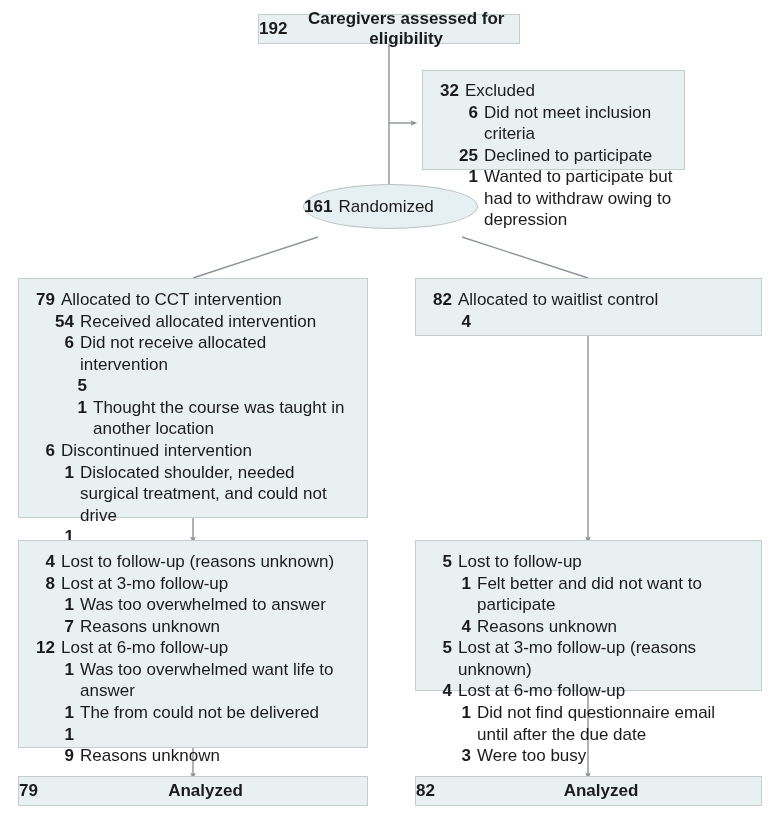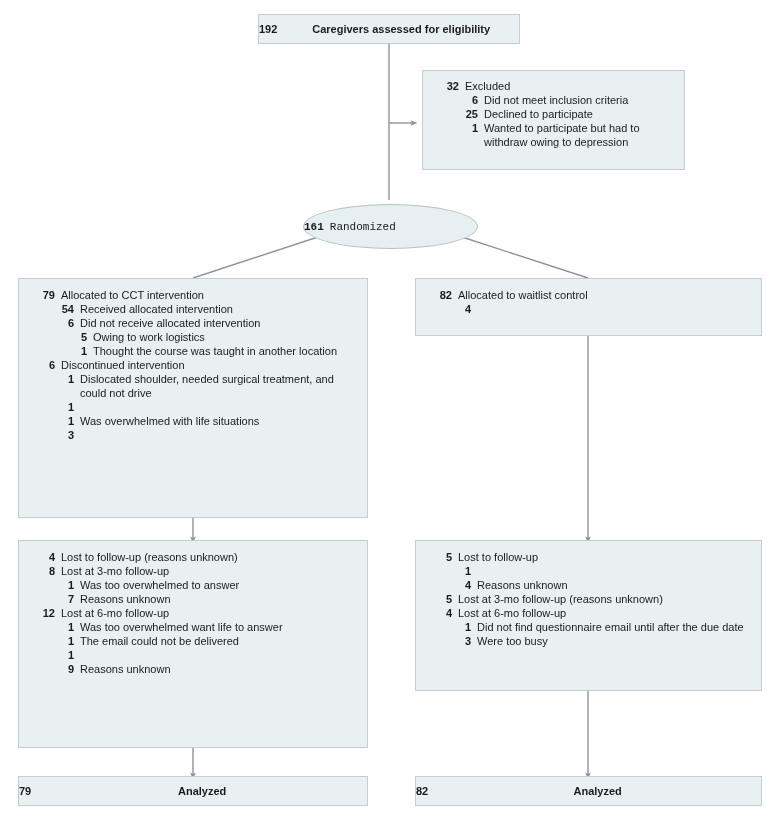--- a/index.html
+++ b/index.html
@@ -62,35 +62,35 @@
   }
   .txt {
     flex: 1 1 auto;
     padding-left: 6px;
   }
   
   .lvl0 .num { width: 26px; }
   .lvl1 .num { width: 45px; }
   .lvl2 .num { width: 58px; }
 
-  .fs14 { font-size: 11px; }
+  .fs14 { font-size: 17px; }
 
   .centered {
     display: flex;
     align-items: center;
     justify-content: center;
     text-align: center;
   }
   .centered .num { width: auto; }
   .centered .txt { padding-left: 6px; font-weight: bold; }
 
   
   #box-assessed { left: 258px; top: 14px; width: 262px; height: 30px; }
   #box-excluded { left: 422px; top: 70px; width: 263px; height: 100px; padding: 9px 10px 0 10px; }
-  #ellipse-randomized { left: 303px; top: 204px; width: 175px; height: 45px; font-family: Liberation Mono, monospace; }
+  #ellipse-randomized { left: 303px; top: 184px; width: 175px; height: 45px; }
   #box-alloc-left { left: 18px; top: 278px; width: 350px; height: 240px; padding: 10px 10px 0 10px; }
   #box-alloc-right { left: 415px; top: 278px; width: 347px; height: 58px; padding: 10px 10px 0 10px; }
   #box-follow-left { left: 18px; top: 540px; width: 350px; height: 208px; padding: 10px 10px 0 10px; }
   #box-follow-right { left: 415px; top: 540px; width: 347px; height: 151px; padding: 10px 10px 0 10px; }
   #box-analyzed-left { left: 18px; top: 776px; width: 350px; height: 30px; }
   #box-analyzed-right { left: 415px; top: 776px; width: 347px; height: 30px; }
 </style>
 </head>
 <body>
 
@@ -162,21 +162,20 @@
       <li class="row lvl1">
         <span class="num">54</span>
         <span class="txt">Received allocated intervention</span>
       </li>
       <li class="row lvl1">
         <span class="num">6</span>
         <span class="txt">Did not receive allocated intervention</span>
       </li>
       <li class="row lvl2">
         <span class="num">5</span>
-        <span class="txt">Owing to work logistics</span>
       </li>
       <li class="row lvl2">
         <span class="num">1</span>
         <span class="txt">Thought the course was taught in another location</span>
       </li>
       <li class="row lvl0">
         <span class="num">6</span>
         <span class="txt">Discontinued intervention</span>
       </li>
       <li class="row lvl1">
@@ -229,40 +228,41 @@
       <li class="row lvl0">
         <span class="num">12</span>
         <span class="txt">Lost at 6-mo follow-up</span>
       </li>
       <li class="row lvl1">
         <span class="num">1</span>
         <span class="txt">Was too overwhelmed want life to answer</span>
       </li>
       <li class="row lvl1">
         <span class="num">1</span>
-        <span class="txt">The email could not be delivered</span>
+        <span class="txt">The from could not be delivered</span>
       </li>
       <li class="row lvl1">
         <span class="num">1</span>
       </li>
       <li class="row lvl1">
         <span class="num">9</span>
         <span class="txt">Reasons unknown</span>
       </li>
     </ul>
   </div>
 
   <div class="box fs14" id="box-follow-right">
     <ul class="rowlist">
       <li class="row lvl0">
         <span class="num">5</span>
         <span class="txt">Lost to follow-up</span>
       </li>
       <li class="row lvl1">
         <span class="num">1</span>
+        <span class="txt">Felt better and did not want to participate</span>
       </li>
       <li class="row lvl1">
         <span class="num">4</span>
         <span class="txt">Reasons unknown</span>
       </li>
       <li class="row lvl0">
         <span class="num">5</span>
         <span class="txt">Lost at 3-mo follow-up (reasons unknown)</span>
       </li>
       <li class="row lvl0">

